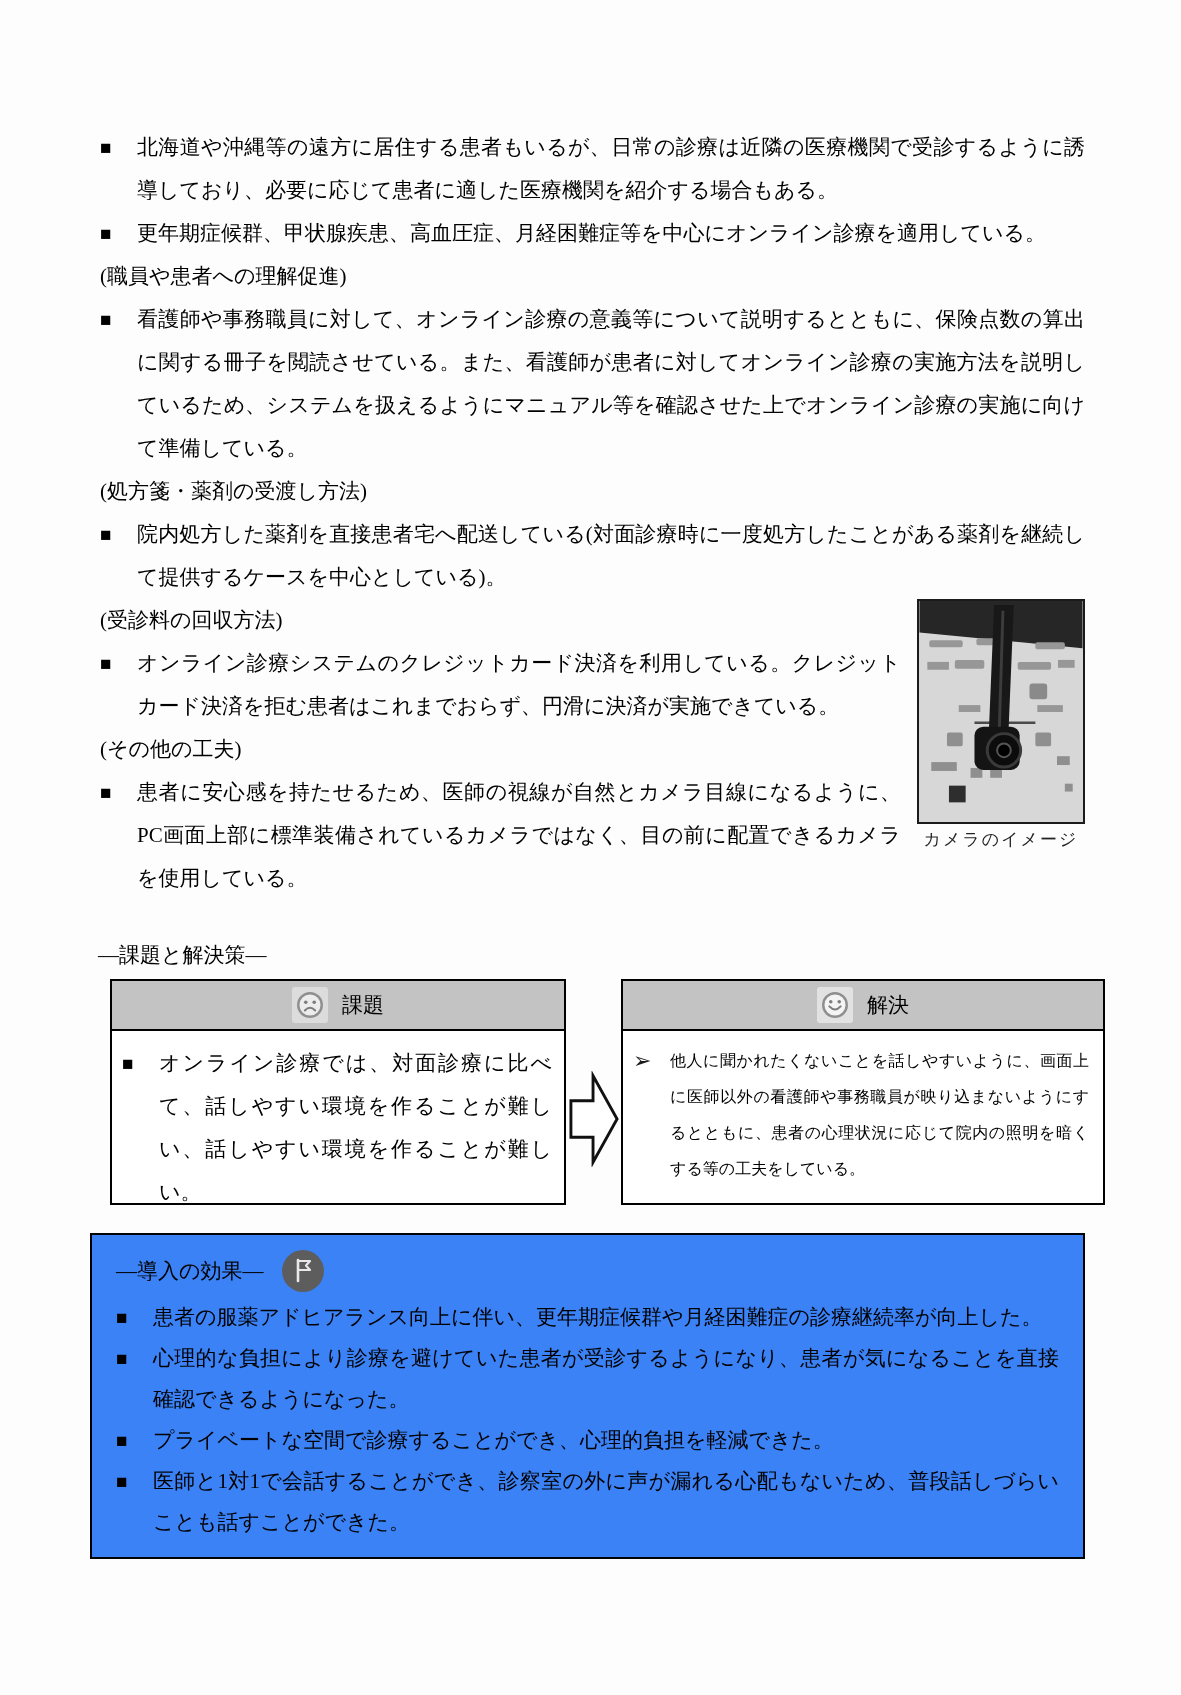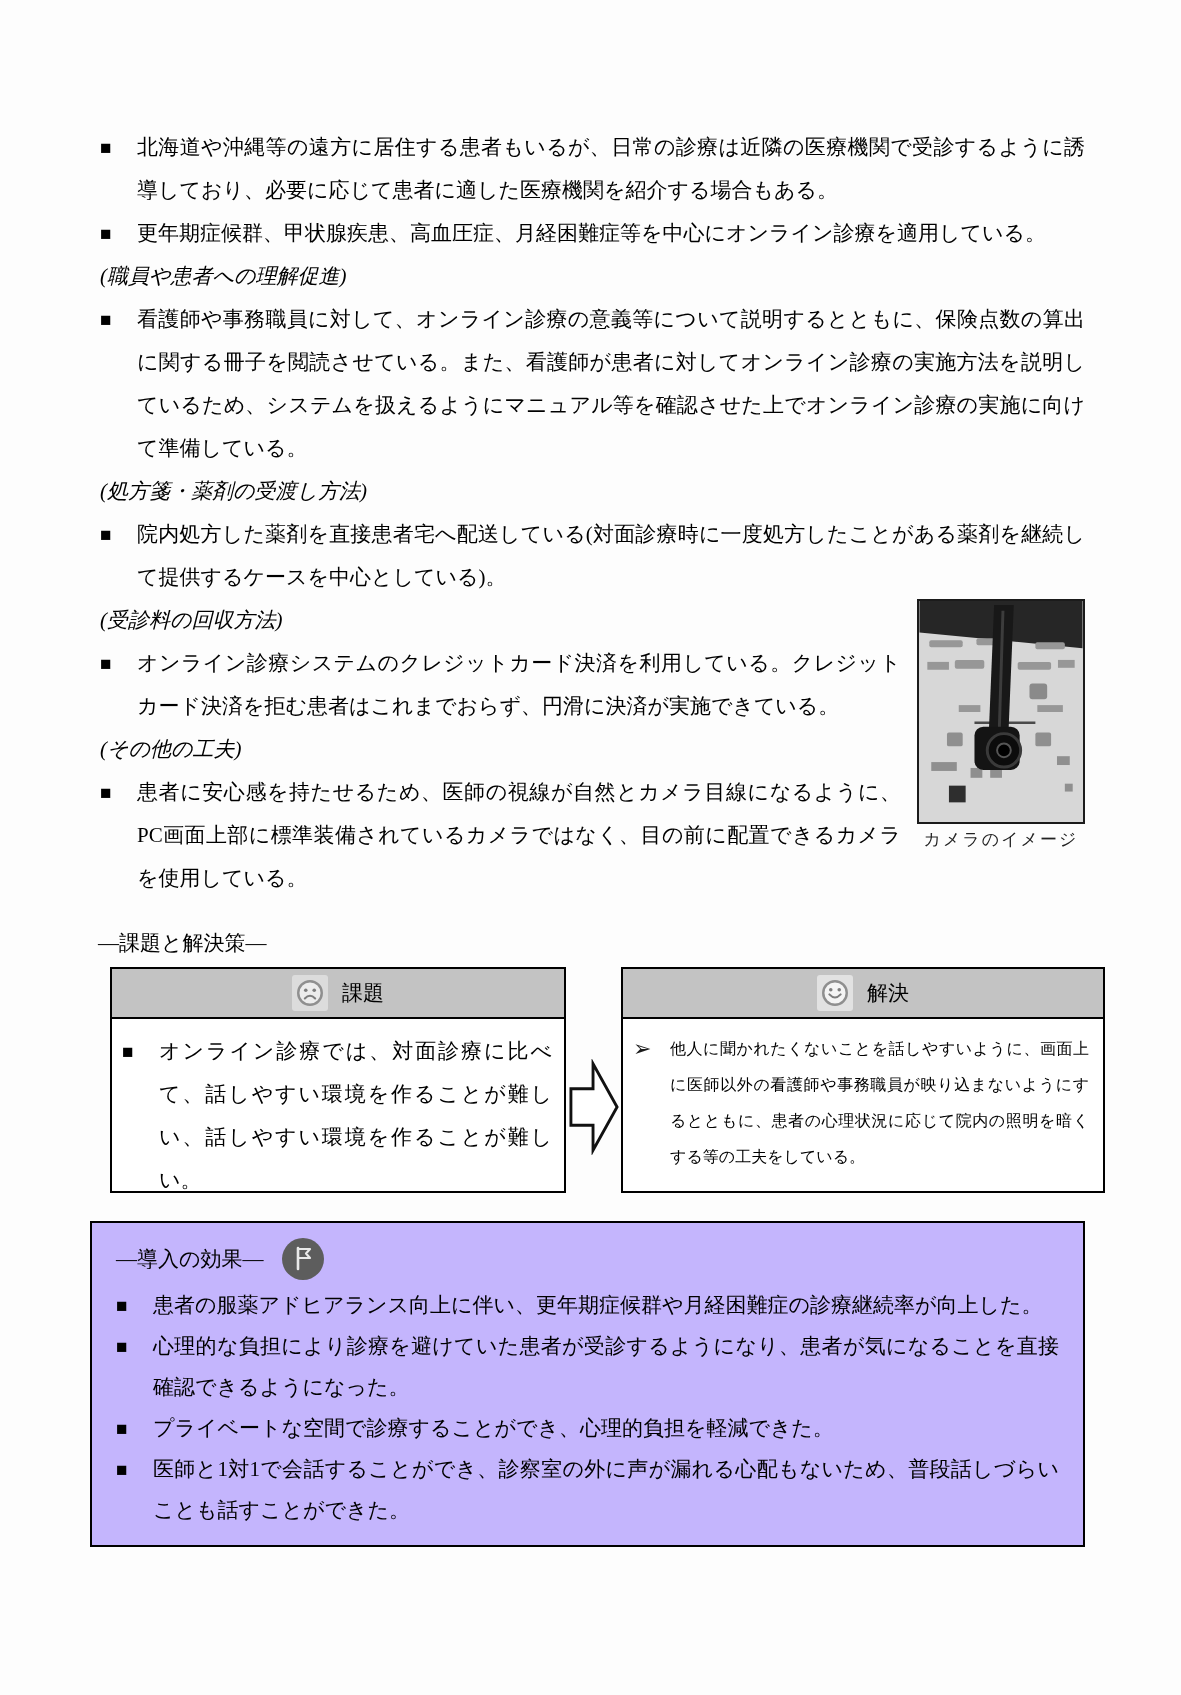--- a/index.html
+++ b/index.html
@@ -20,21 +20,21 @@
     font-size:21px;
     line-height:43px;
   }
   
   .bullet{display:flex;align-items:flex-start;}
   .bullet .marker{
     flex:none;width:37px;
     font-size:19px;color:#000;
   }
   .bullet .btext{flex:1;text-align:justify;}
-  .sec-heading{line-height:43px;font-style:italic;}
+  .sec-heading{line-height:43px;}
   
   .camera-fig{
     float:right;
     width:168px;
     margin:4px 0 6px 16px;
     text-align:center;
   }
   .camera-fig .photo{
     width:164px;height:221px;
     border:2px solid #1b1b1b;
@@ -44,21 +44,21 @@
   .camera-fig figcaption{
     margin-top:5px;
     font-size:17px;
     letter-spacing:2px;
     line-height:22px;
     color:#222;
   }
   .clear{clear:both;}
   
   .cs-heading{
-    margin:28px 0 9px -2px;
+    margin:40px 0 9px -2px;
     font-size:21px;
     line-height:30px;
     font-weight:normal;
   }
   .cs-row{
     position:relative;
     left:-10px;
     width:995px;
     display:flex;
     align-items:stretch;
@@ -107,21 +107,21 @@
     padding:2px;border-radius:3px;
   }
   
   .effects-box{
     position:relative;
     left:-10px;
     width:995px;
     box-sizing:border-box;
     margin-top:28px;
     border:2px solid #000;
-    background:#c4b5fd;
+    background:#3b82f6;
     padding:10px 24px 14px 24px;
     line-height:41px;
   }
   .effects-title{
     display:flex;
     align-items:center;
     gap:16px;
     height:52px;
   }
   .effects-title .etext{font-size:21px;}

